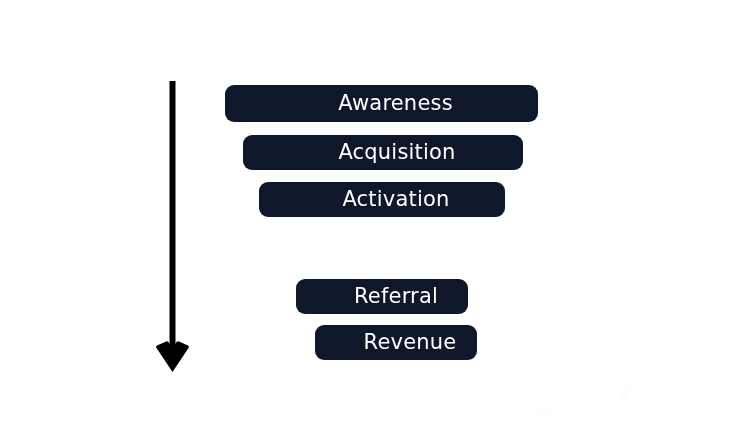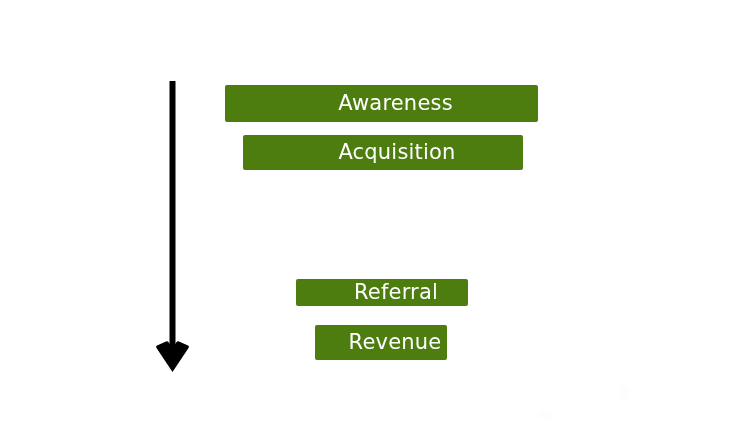--- a/index.html
+++ b/index.html
@@ -32,22 +32,22 @@
   }
   .arrow svg {
     display: block;
     width: 50px;
     height: 310px;
   }
 
   
   .stage {
     position: absolute;
-    background: #4d7c0f;
-    border-radius: 2px;
+    background: #0f172a;
+    border-radius: 9px;
     display: flex;
     align-items: center;
     justify-content: center;
     box-sizing: border-box;
     padding-left: 28px;
   }
   .stage-label {
     color: #ffffff;
     font-family: "DejaVu Sans", sans-serif;
     font-size: 21px;
@@ -92,26 +92,29 @@
   </div>
 
   <div class="stage" style="left:225px; top:85px; width:313px; height:37px;">
     <span class="stage-label">Awareness</span>
   </div>
 
   <div class="stage" style="left:243px; top:135px; width:280px; height:35px;align-items:center;">
     <span class="stage-label">Acquisition</span>
   </div>
 
+  <div class="stage" style="left:259px; top:182px; width:246px; height:35px;">
+    <span class="stage-label">Activation</span>
+  </div>
 
 
-  <div class="stage" style="left:296px; top:279px; width:172px; height:27px;">
+  <div class="stage" style="left:296px; top:279px; width:172px; height:35px;">
     <span class="stage-label">Referral</span>
   </div>
 
-  <div class="stage" style="left:315px; top:325px; width:132px; height:35px;">
+  <div class="stage" style="left:315px; top:325px; width:162px; height:35px;">
     <span class="stage-label">Revenue</span>
   </div>
 
   <div class="artifact" style="left:620px; top:386px; width:9px; height:16px;"></div>
   <div class="artifact" style="left:538px; top:410px; width:14px; height:9px;"></div>
 
 </div>
 
 </body></html>

